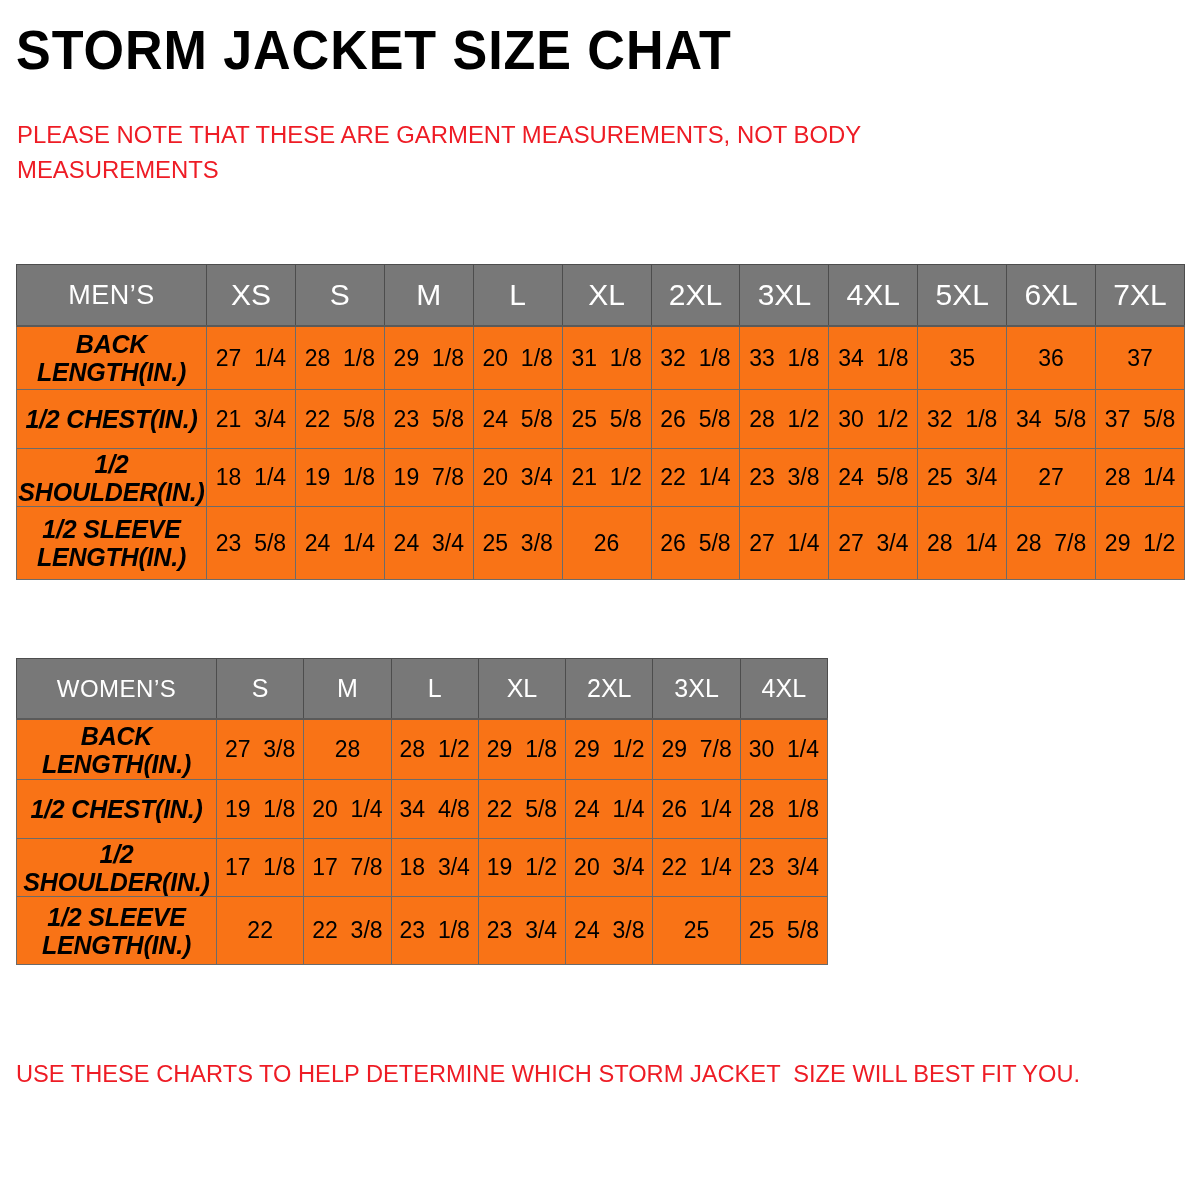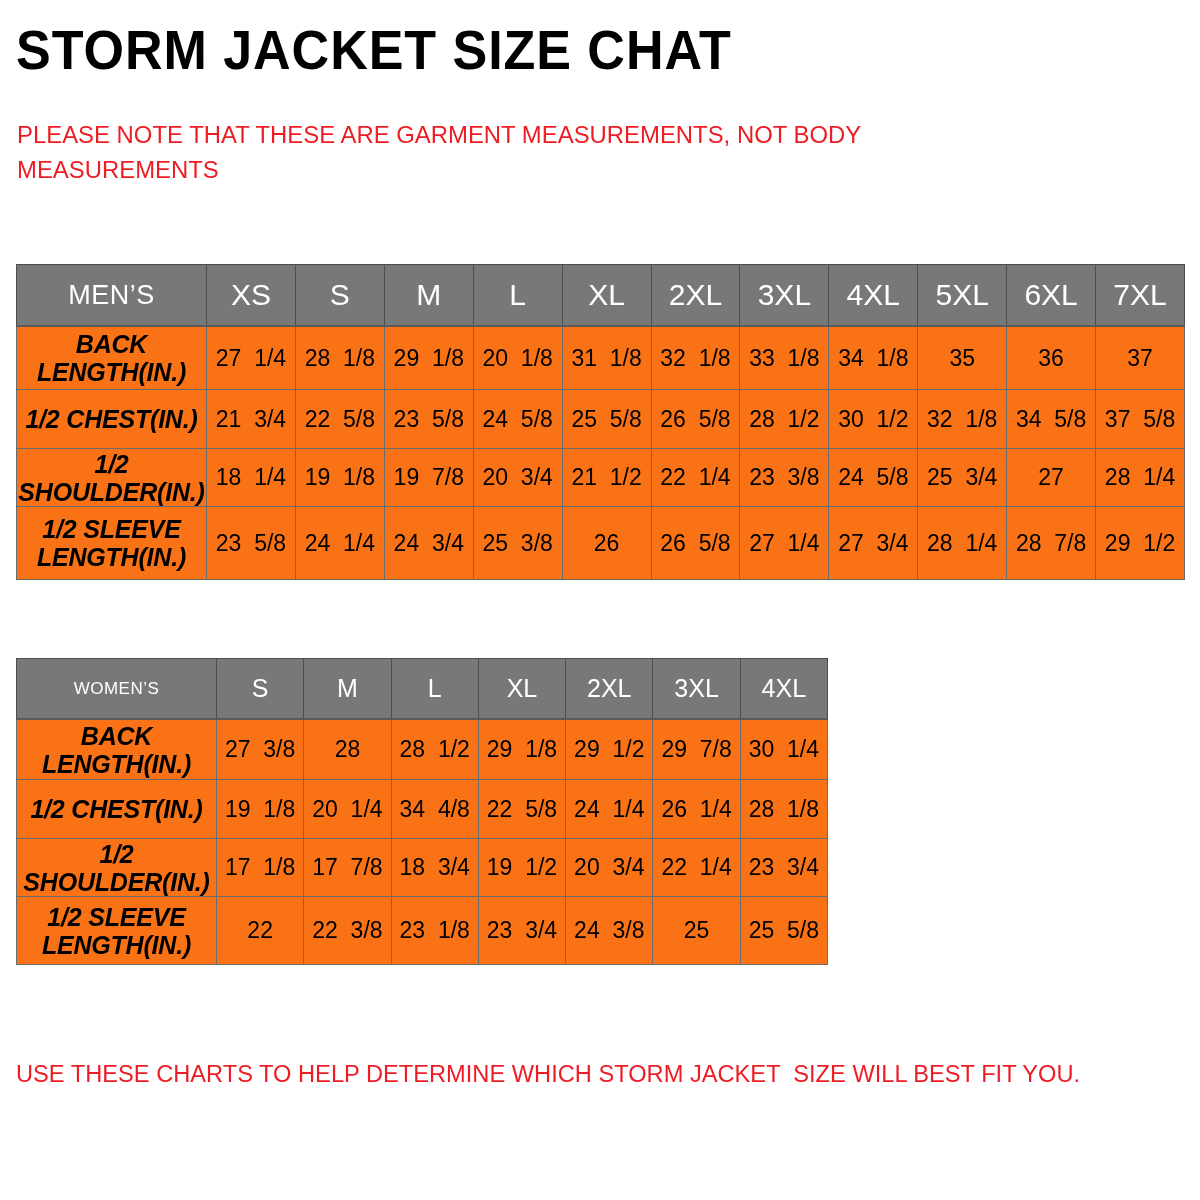--- a/index.html
+++ b/index.html
@@ -100,21 +100,21 @@
   #mens-table tbody tr.r3 td { height: 57px; }
   #mens-table tbody tr.r4 td { height: 72px; }
 
   
   #womens-table {
     left: 16px;
     top: 658px;
     width: 812px;
   }
   #womens-table thead th { height: 59px; font-size: 25px; }
-  #womens-table thead th.label-head { font-size: 17px; letter-spacing: 0.5px; }
+  #womens-table thead th.label-head { font-size: 24px; letter-spacing: 0.5px; }
   #womens-table tbody td { font-size: 23px; }
   #womens-table tbody td.rowlabel {
     font-size: 25px;
     font-weight: bold;
     line-height: 1.12;
     letter-spacing: -0.2px;
   }
   #womens-table tbody tr.r1 td { height: 59px; }
   #womens-table tbody tr.r2 td { height: 58px; }
   #womens-table tbody tr.r3 td { height: 57px; }

